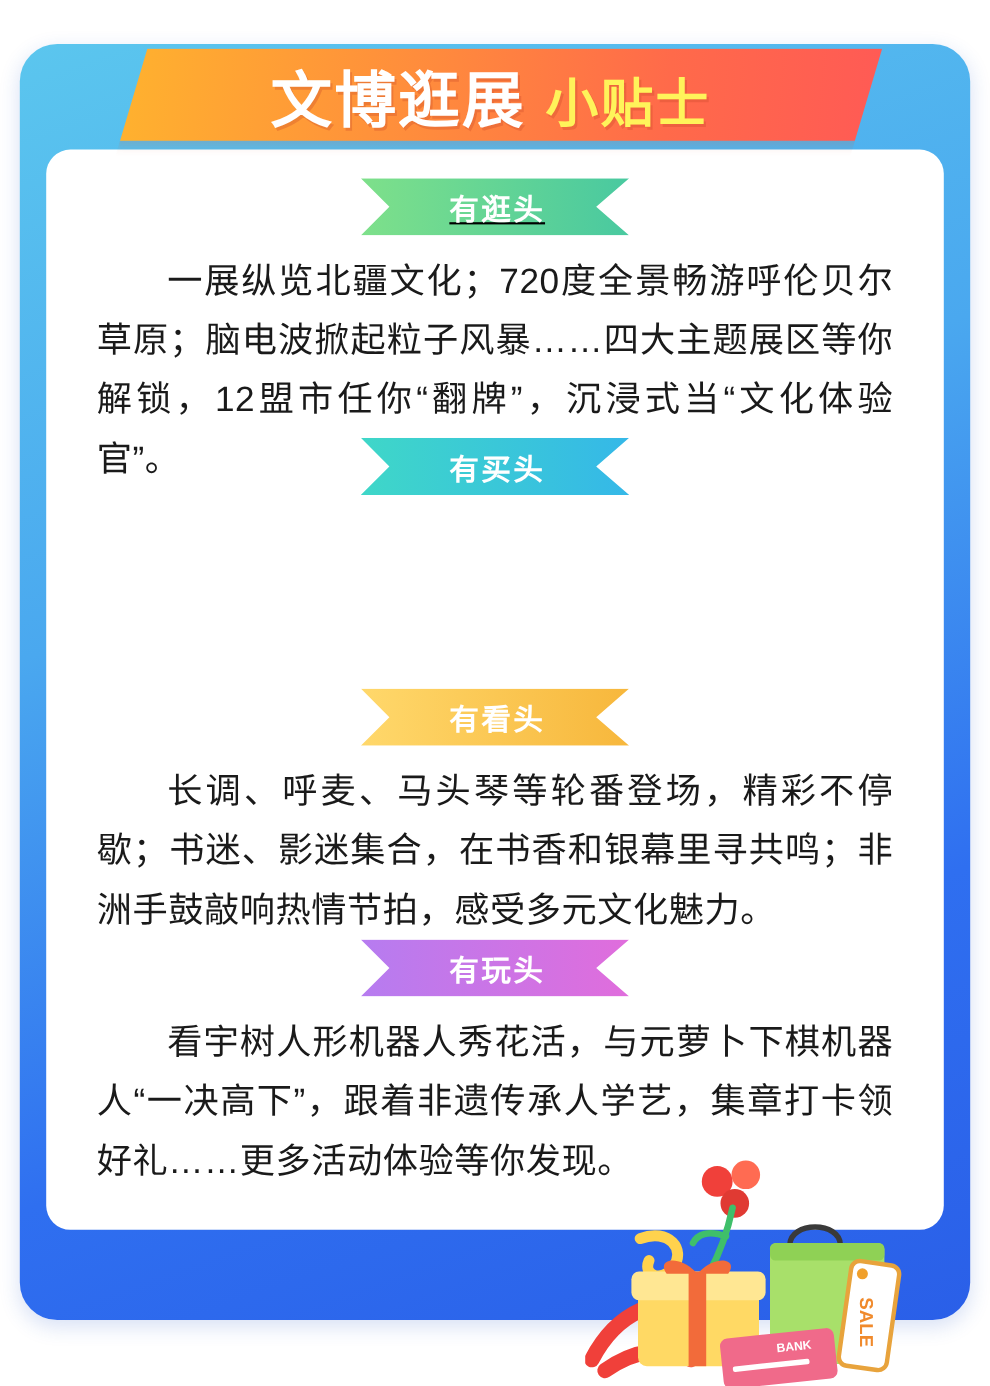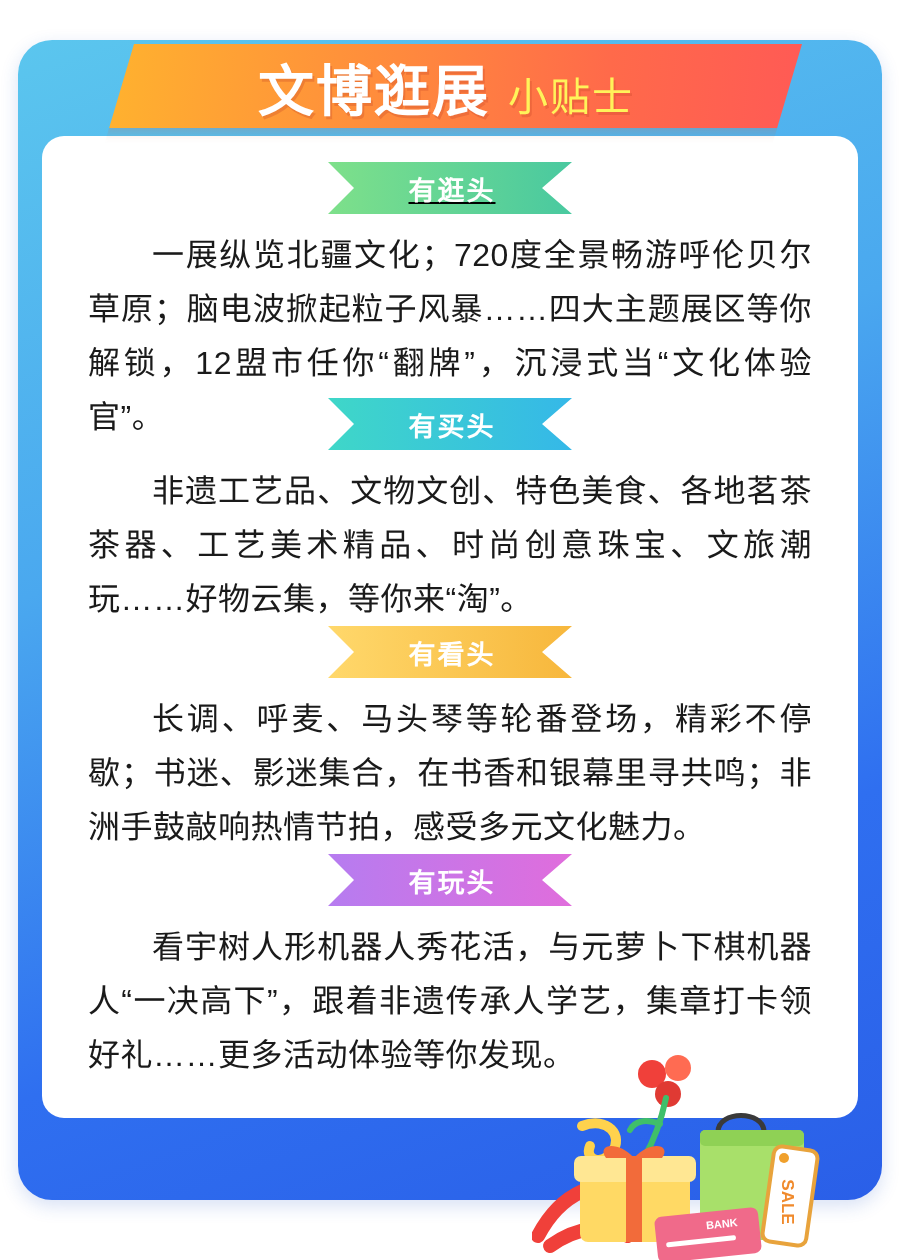--- a/index.html
+++ b/index.html
@@ -66,22 +66,22 @@
     transform: translateX(-6px);
   }
   .title-main {
     font-size: 56px;
     font-weight: bold;
     color: #ffffff;
     letter-spacing: 2px;
     text-shadow: 2px 3px 0 rgba(200, 70, 40, 0.30);
   }
   .title-accent {
-    font-size: 40px;
-    font-weight: normal;
+    font-size: 48px;
+    font-weight: bold;
     color: #fff35a;
     letter-spacing: 2px;
     text-shadow: 2px 3px 0 rgba(200, 70, 40, 0.30);
   }
 
   
   .section {
     position: absolute;
     left: 0;
     width: 816px;
@@ -148,21 +148,20 @@
       </div>
       <p class="para">一展纵览北疆文化；720度全景畅游呼伦贝尔草原；脑电波掀起粒子风暴……四大主题展区等你解锁，12盟市任你“翻牌”，沉浸式当“文化体验官”。</p>
     </div>
 
     <div class="section" style="top: 262px;">
       <div class="banner-wrap">
         <div class="banner b-cyan">
           <span class="banner-text">有买头</span>
         </div>
       </div>
-      <p class="para">非遗工艺品、文物文创、特色美食、各地茗茶茶器、工艺美术精品、时尚创意珠宝、文旅潮玩……好物云集，等你来“淘”。</p>
     </div>
 
     <div class="section" style="top: 490px;">
       <div class="banner-wrap">
         <div class="banner b-yellow">
           <span class="banner-text">有看头</span>
         </div>
       </div>
       <p class="para">长调、呼麦、马头琴等轮番登场，精彩不停歇；书迷、影迷集合，在书香和银幕里寻共鸣；非洲手鼓敲响热情节拍，感受多元文化魅力。</p>
     </div>

